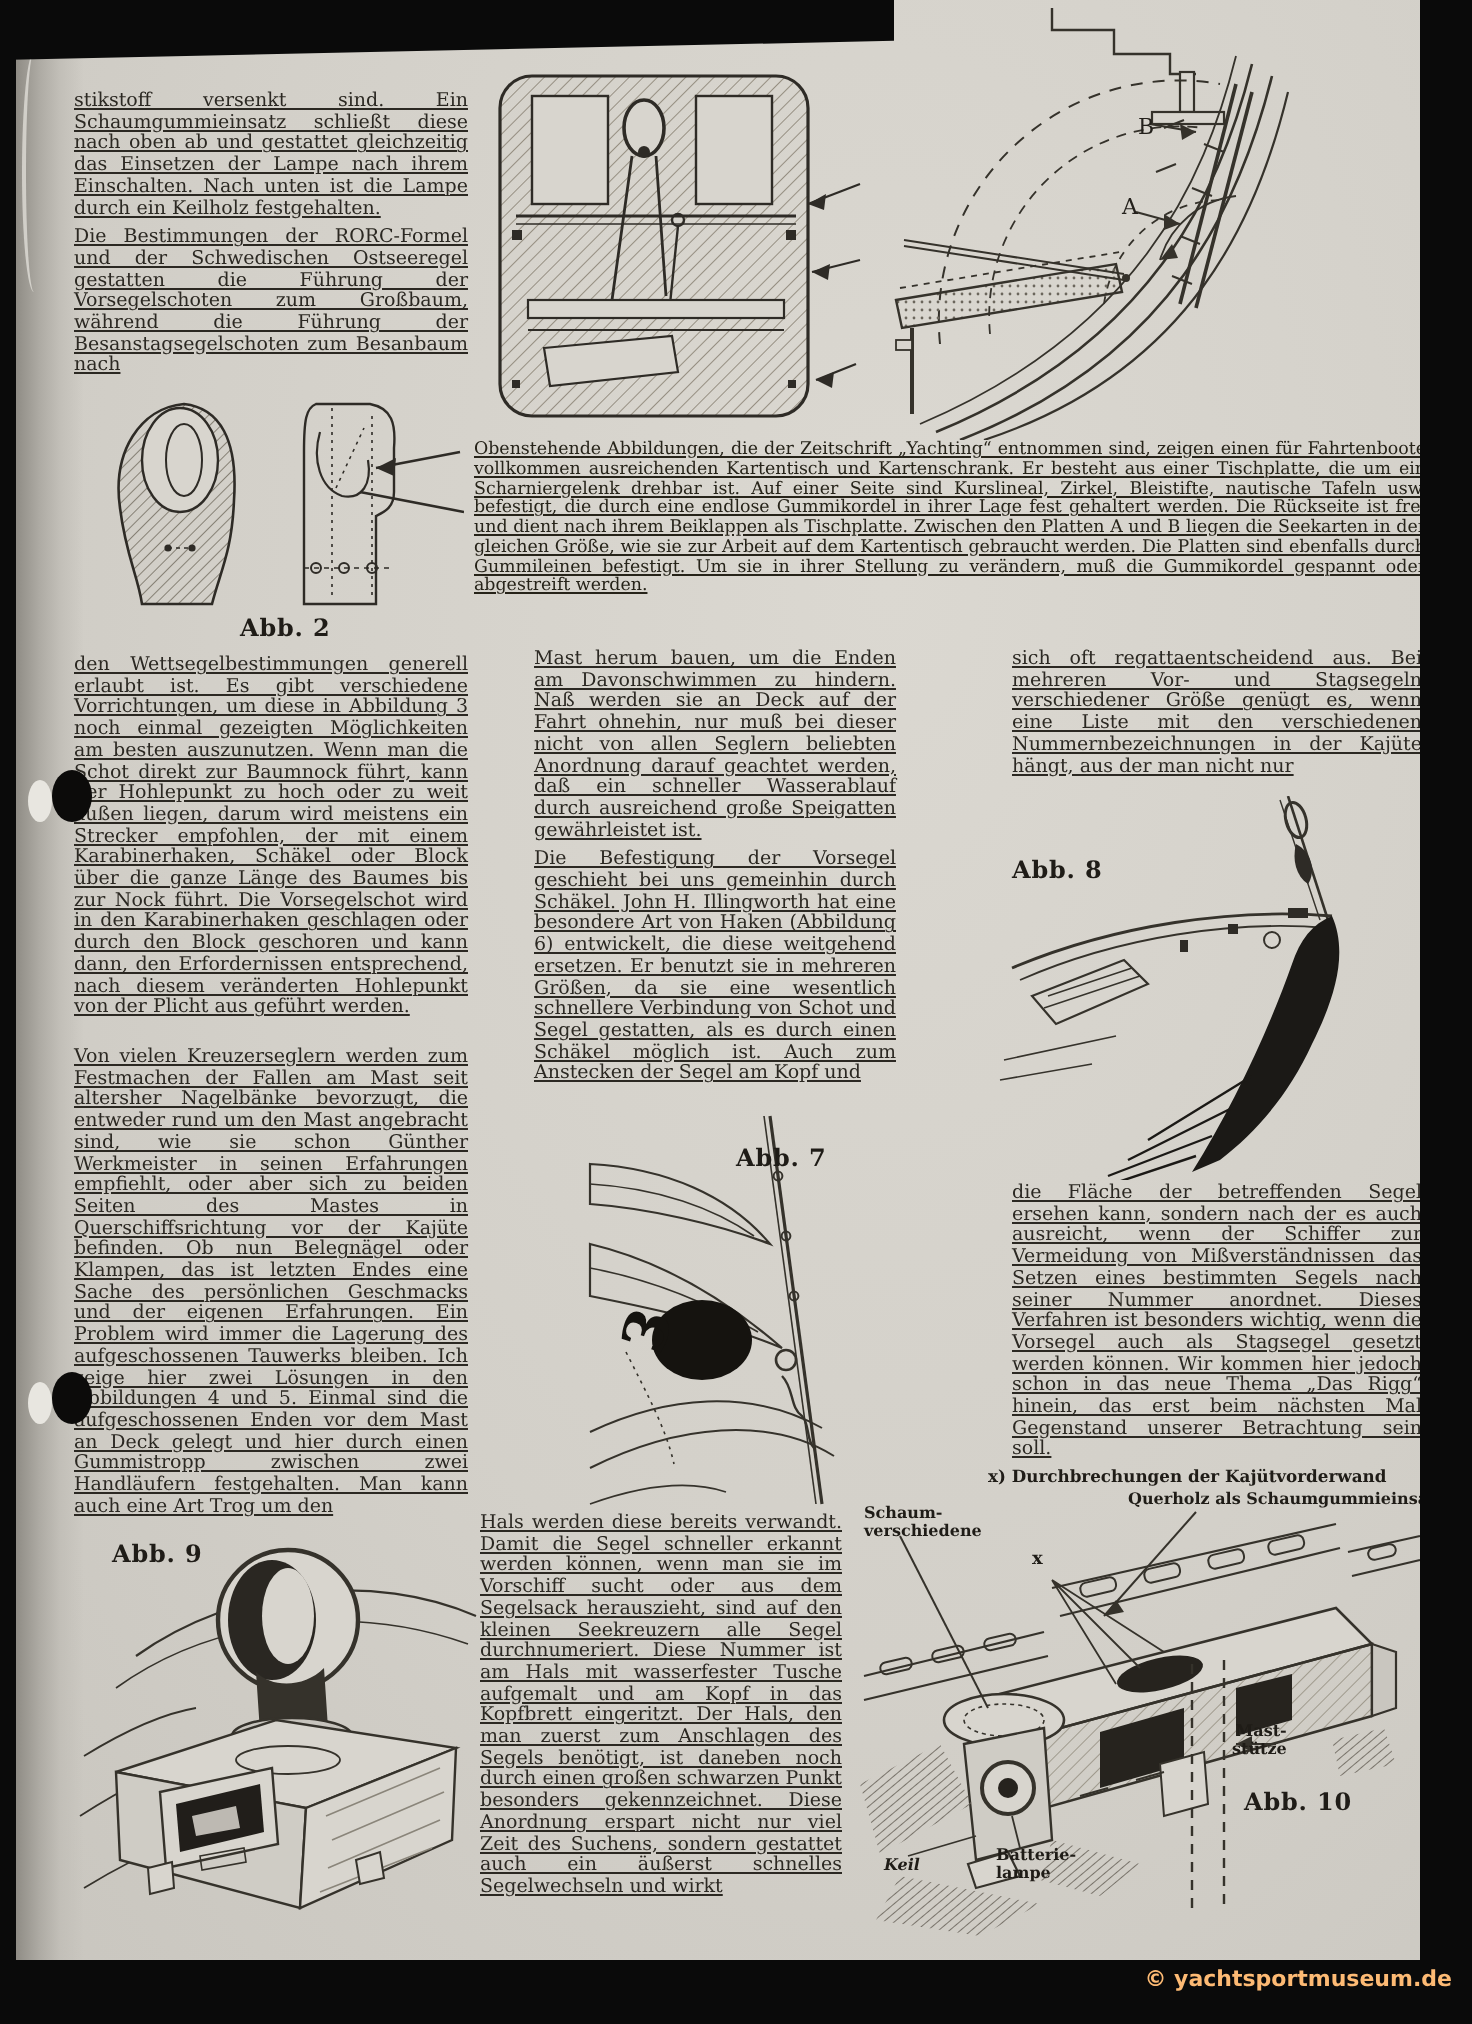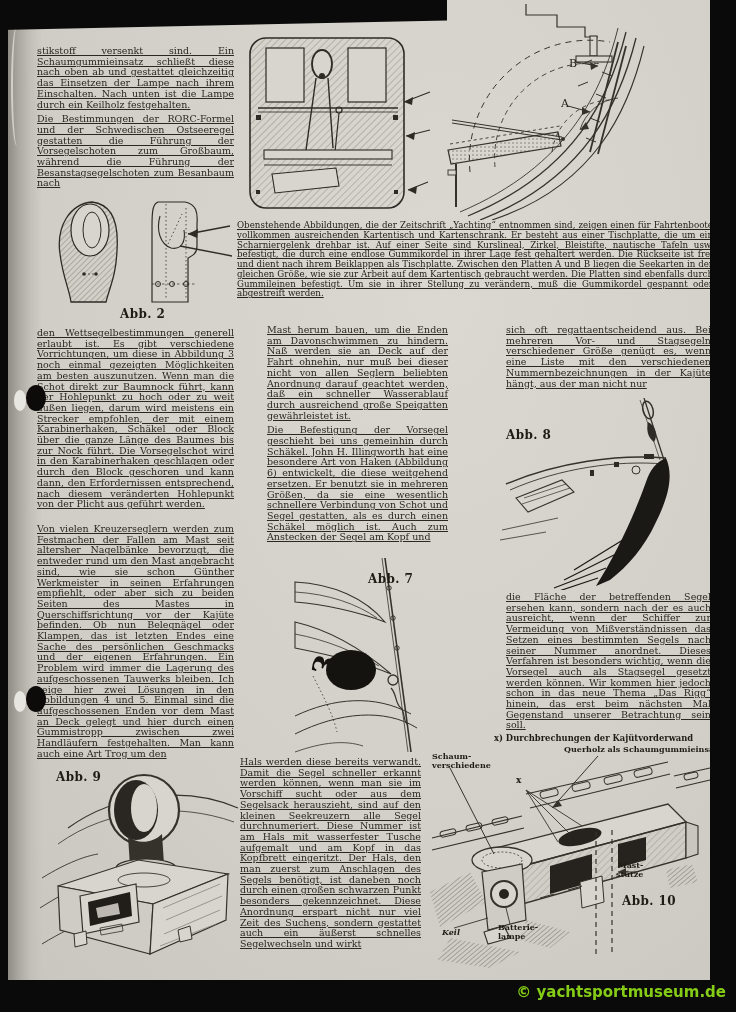--- a/index.html
+++ b/index.html
@@ -21,21 +21,21 @@
   .cap{font-size:8.7px;line-height:9.75px;color:#262319;}
   .figlabel{position:absolute;font-weight:bold;font-size:12px;color:#1f1c17;letter-spacing:.4px;
             white-space:nowrap;}
   .slabel{position:absolute;font-weight:bold;font-size:8px;line-height:8.6px;color:#1f1c17;white-space:nowrap;}
   .ablabel{position:absolute;font-size:11px;color:#24211c;font-weight:normal;}
   .sailnum{position:absolute;left:314px;top:648px;font-weight:bold;font-size:30px;color:#15130f;
            transform:rotate(-72deg);}
   .hole{position:absolute;width:20px;height:26px;border-radius:50%;background:#0c0b0a;z-index:6;}
   .cres{position:absolute;width:12px;height:21px;border-radius:50%;background:#e8e6e0;z-index:5;}
   .wm{position:absolute;left:390px;top:983px;width:336px;text-align:right;
-      font-family:"DejaVu Sans",sans-serif;font-weight:bold;font-size:15px;color:#84cc16;}
+      font-family:"DejaVu Sans",sans-serif;font-weight:bold;font-size:11px;color:#fdba74;}
   .fig{position:absolute;}
   svg{display:block;}
 </style>
 </head>
 <body>
 
 <div class="stage">
   <div class="page"></div>
   <div class="spine"></div>
   <div class="spine-hl"></div>

